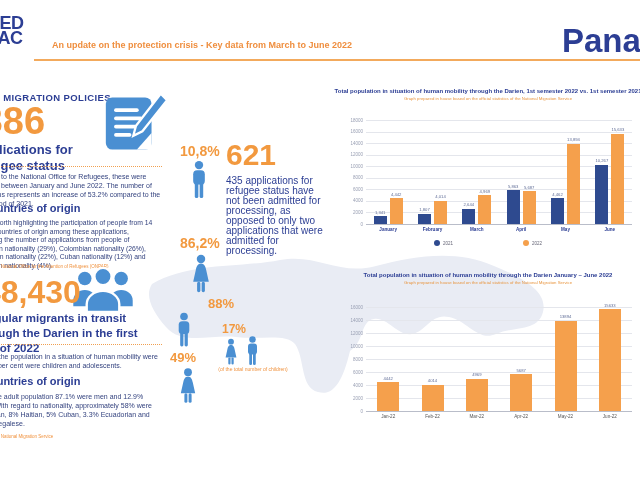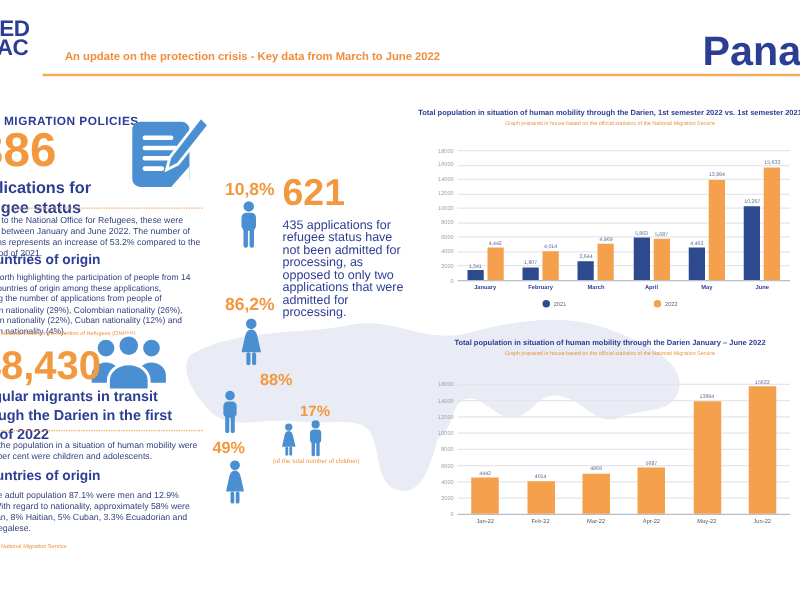--- a/index.html
+++ b/index.html
@@ -139,21 +139,21 @@
   </svg>
 
   <div class="abs pct" style="left:170px;top:350px;font-size:13px;">49%</div>
   <svg class="abs" style="left:176px;top:366px;width:24px;height:40px;" viewBox="0 0 40 60">
     <circle cx="20" cy="7" r="6.5" fill="#4a8fd2"></circle>
     <path d="M20 14 C25 14 27 19 28 24 L32 42 L8 42 L12 24 C13 19 15 14 20 14 Z" fill="#4a8fd2"></path>
     <rect x="14" y="42" width="5" height="16" rx="2.5" fill="#4a8fd2"></rect>
     <rect x="21" y="42" width="5" height="16" rx="2.5" fill="#4a8fd2"></rect>
   </svg>
 
-  <div class="abs pct" style="left:240px;top:322px;font-size:12px;text-align:right;">17%</div>
+  <div class="abs pct" style="left:222px;top:322px;font-size:12px;text-align:right;">17%</div>
   <svg class="abs" style="left:222px;top:338px;width:18px;height:28px;" viewBox="0 0 40 60">
     <circle cx="20" cy="7" r="6.5" fill="#4a8fd2"></circle>
     <path d="M20 14 C25 14 27 19 28 24 L32 42 L8 42 L12 24 C13 19 15 14 20 14 Z" fill="#4a8fd2"></path>
     <rect x="14" y="42" width="5" height="16" rx="2.5" fill="#4a8fd2"></rect>
     <rect x="21" y="42" width="5" height="16" rx="2.5" fill="#4a8fd2"></rect>
   </svg>
   <svg class="abs" style="left:244px;top:336px;width:17px;height:30px;" viewBox="0 0 34 60">
     <circle cx="17" cy="7" r="6.5" fill="#4a8fd2"></circle>
     <rect x="8" y="15" width="18" height="22" rx="6" fill="#4a8fd2"></rect>
     <rect x="10.5" y="34" width="5.5" height="24" rx="2.5" fill="#4a8fd2"></rect>

